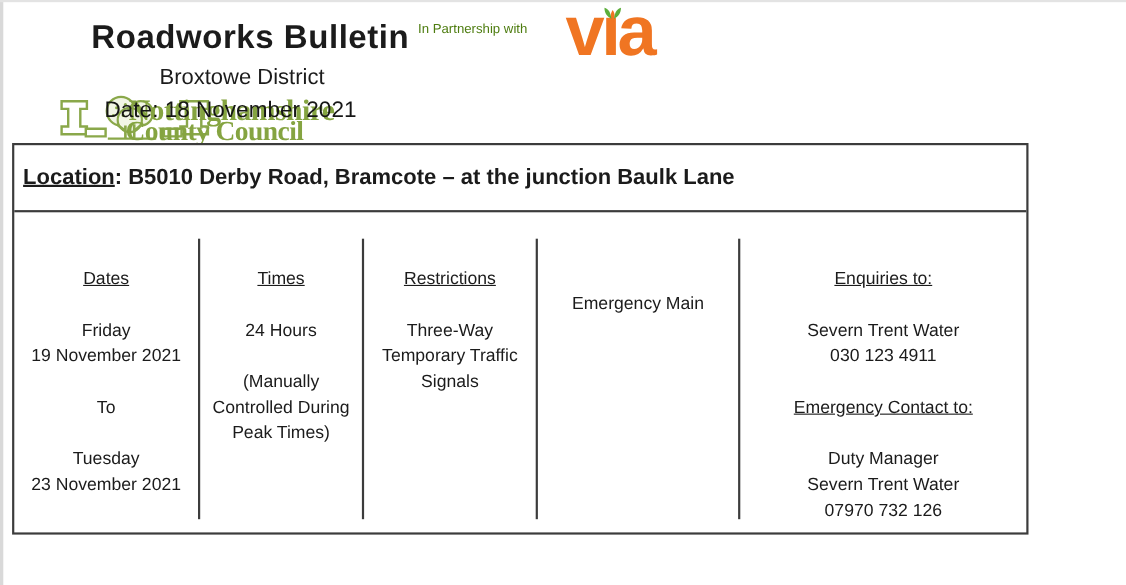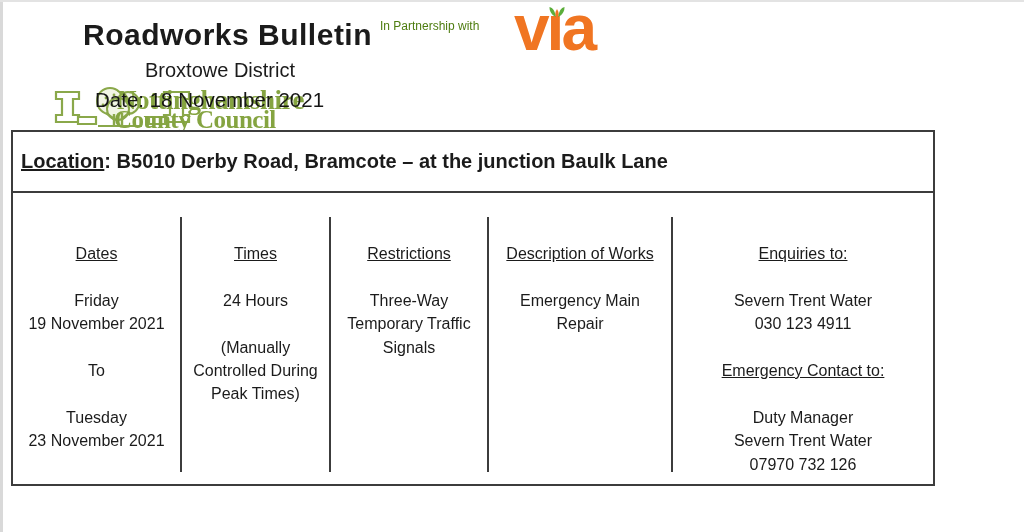--- a/index.html
+++ b/index.html
@@ -158,24 +158,22 @@
         <div class="line">Peak Times)</div>
       </div>
       <div class="col" style="width: 158px;">
         <div class="line u">Restrictions</div>
         <div class="line">&nbsp;</div>
         <div class="line">Three-Way</div>
         <div class="line">Temporary Traffic</div>
         <div class="line">Signals</div>
       </div>
       <div class="col" style="width: 184px;">
-        <div class="line u">Description of Works</div>
         <div class="line">&nbsp;</div>
         <div class="line">Emergency Main</div>
-        <div class="line">Repair</div>
       </div>
       <div class="col">
         <div class="line u">Enquiries to:</div>
         <div class="line">&nbsp;</div>
         <div class="line">Severn Trent Water</div>
         <div class="line">030 123 4911</div>
         <div class="line">&nbsp;</div>
         <div class="line u">Emergency Contact to:</div>
         <div class="line">&nbsp;</div>
         <div class="line">Duty Manager</div>

